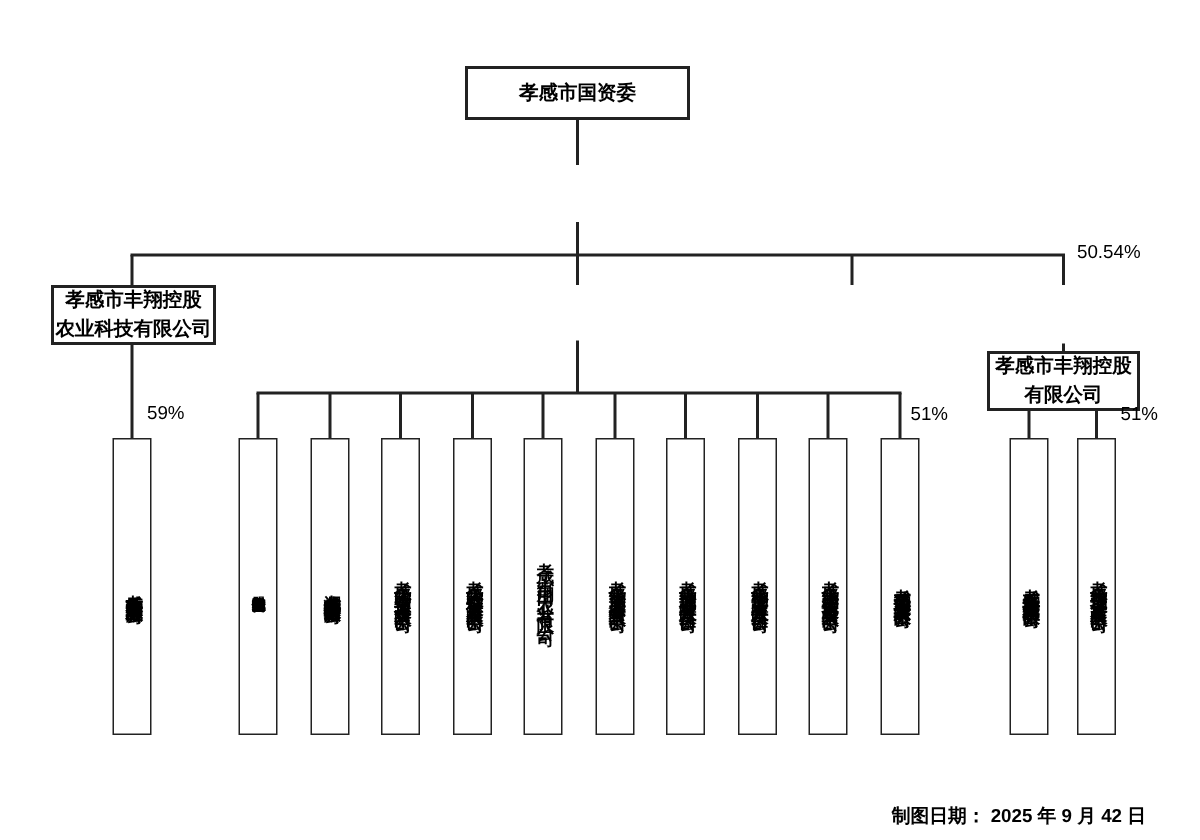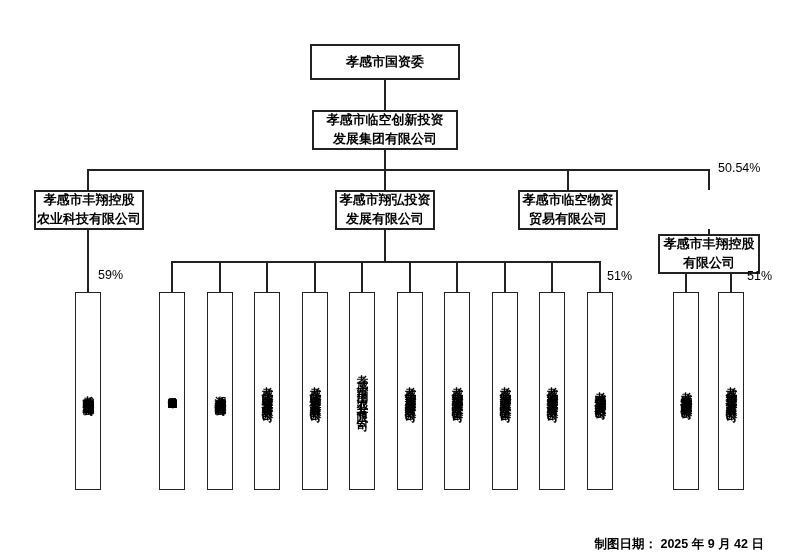--- a/index.html
+++ b/index.html
@@ -92,29 +92,23 @@
   <div class="ln" style="left:504.25px; top:262px; width:1.5px; height:30px;"></div>
   <div class="ln" style="left:551.25px; top:262px; width:1.5px; height:30px;"></div>
   <div class="ln" style="left:599.25px; top:262px; width:1.5px; height:30px;"></div>
 
   <div class="ln" style="left:708.25px; top:229px; width:1.5px; height:33px;"></div>
   <div class="ln" style="left:685.25px; top:261.25px; width:46.5px; height:1.5px;"></div>
   <div class="ln" style="left:685.25px; top:262px; width:1.5px; height:30px;"></div>
   <div class="ln" style="left:730.25px; top:262px; width:1.5px; height:30px;"></div>
 
   <div class="node" style="left:310px; top:44px; width:150px; height:36px;">孝感市国资委</div>
-  <div class="node" style="left:312px; top:110px; width:146px; height:40px;">孝感市临空创新投资
-发展集团有限公司</div>
 
   <div class="node" style="left:34px; top:190px; width:110px; height:40px;">孝感市丰翔控股
 农业科技有限公司</div>
-  <div class="node" style="left:335px; top:190px; width:100px; height:40px;">孝感市翔弘投资
-发展有限公司</div>
-  <div class="node" style="left:518px; top:190px; width:100px; height:40px;">孝感市临空物资
-贸易有限公司</div>
   <div class="node" style="left:658px; top:190px; width:102px; height:40px;margin-top:44px;">孝感市丰翔控股
 有限公司</div>
 
   <div class="pct" style="left:718px; top:161px;">50.54%</div>
   <div class="pct" style="left:98px; top:268px;">59%</div>
   <div class="pct" style="left:607px; top:269px;">51%</div>
   <div class="pct" style="left:747px; top:269px;">51%</div>
 
   <div class="vnode n15" style="left:75px;">孝感市临空飞扬智慧农业有限公司</div>
   <div class="vnode n20" style="left:159px;">湖北省孝感市临空低空综合服务有限责任公司</div>

